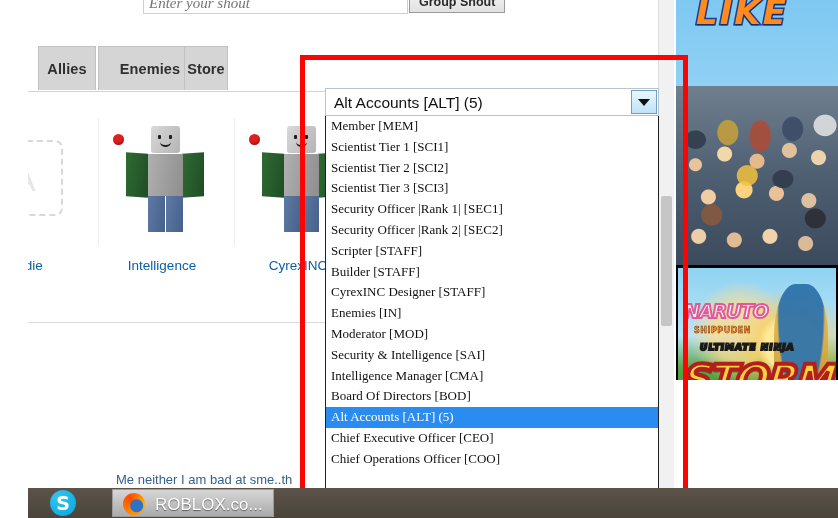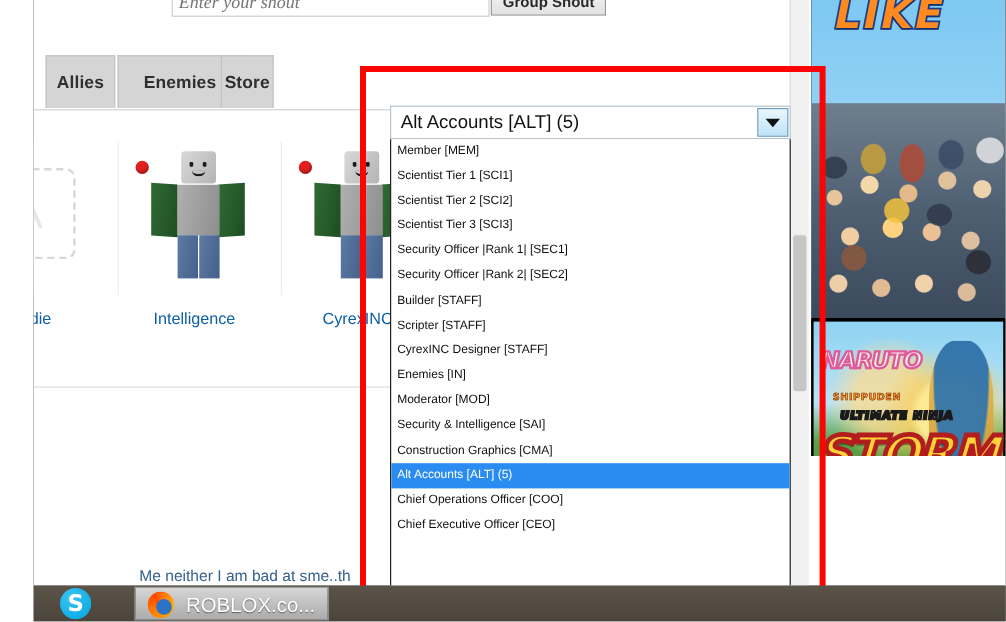--- a/index.html
+++ b/index.html
@@ -277,21 +277,21 @@
   .storm-kurama {
     position: absolute; right: 8px; top: 16px;
     width: 54px; height: 130px;
     background:
       radial-gradient(ellipse at 50% 24%, #2c6fa8 0 22px, transparent 24px),
       linear-gradient(180deg,#e8c15a,#c98f2e);
     border-radius: 40% 40% 18% 18%;
     opacity: .92;
   }
   .naruto-logo {
-    position: absolute; left: 6px; top: 22px;
+    position: absolute; left: 6px; top: 32px;
     width: 78px; height: 30px;
     font-family: "DejaVu Sans", sans-serif;
     font-weight: bold; font-style: italic;
     font-size: 19px;
     color: #f6f2ea;
     -webkit-text-stroke: 2px #e05a9b;
     letter-spacing: -1px;
   }
   .shippuden-sub {
     position: absolute; left: 16px; top: 58px;
@@ -379,22 +379,22 @@
     background: #ffffff;
     border: 1px solid #202020;
     border-top: none;
     z-index: 41;
     overflow: hidden;
   }
   .opt {
     height: 20.8px;
     line-height: 20.8px;
     padding-left: 5px;
-    font-family: Liberation Sans, sans-serif;
-    font-size: 10px;
+    font-family: Liberation Serif, serif;
+    font-size: 13px;
     color: #101010;
     white-space: nowrap;
     cursor: pointer;
   }
   .opt.selected {
     background: #2a8cf0;
     color: #ffffff;
   }
 
   
@@ -571,30 +571,31 @@
       </div>
     </div>
 
     <div class="select-list" id="rank-options">
         <div class="opt">Member [MEM]</div>
         <div class="opt">Scientist Tier 1 [SCI1]</div>
         <div class="opt">Scientist Tier 2 [SCI2]</div>
         <div class="opt">Scientist Tier 3 [SCI3]</div>
         <div class="opt">Security Officer |Rank 1| [SEC1]</div>
         <div class="opt">Security Officer |Rank 2| [SEC2]</div>
+        <div class="opt">Scripter [STAFF]</div>
         <div class="opt">Builder [STAFF]</div>
-        <div class="opt">Scripter [STAFF]</div>
         <div class="opt">CyrexINC Designer [STAFF]</div>
         <div class="opt">Enemies [IN]</div>
         <div class="opt">Moderator [MOD]</div>
         <div class="opt">Security &amp; Intelligence [SAI]</div>
-        <div class="opt">Construction Graphics [CMA]</div>
+        <div class="opt">Intelligence Manager [CMA]</div>
+        <div class="opt">Board Of Directors [BOD]</div>
         <div class="opt selected" style="background: rgb(42, 140, 240);">Alt Accounts [ALT] (5)</div>
+        <div class="opt">Chief Executive Officer [CEO]</div>
         <div class="opt">Chief Operations Officer [COO]</div>
-        <div class="opt">Chief Executive Officer [CEO]</div>
       </div>
 
   </div>
 
   <div class="red-annotation"></div>
 
   <div id="taskbar">
     <div class="tb-skype">S</div>
     <div class="tb-window">
       <div class="tb-firefox"></div>

